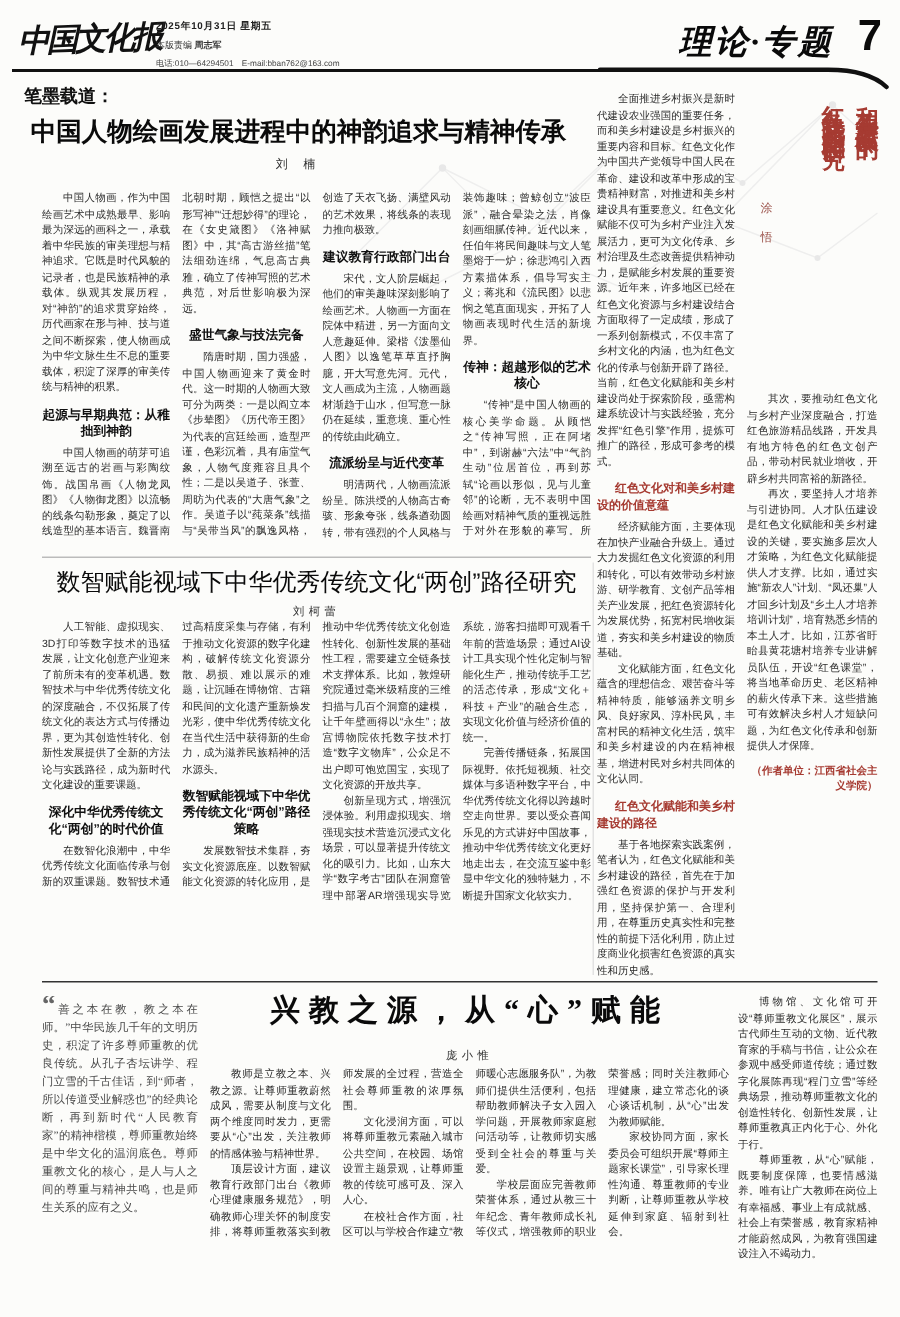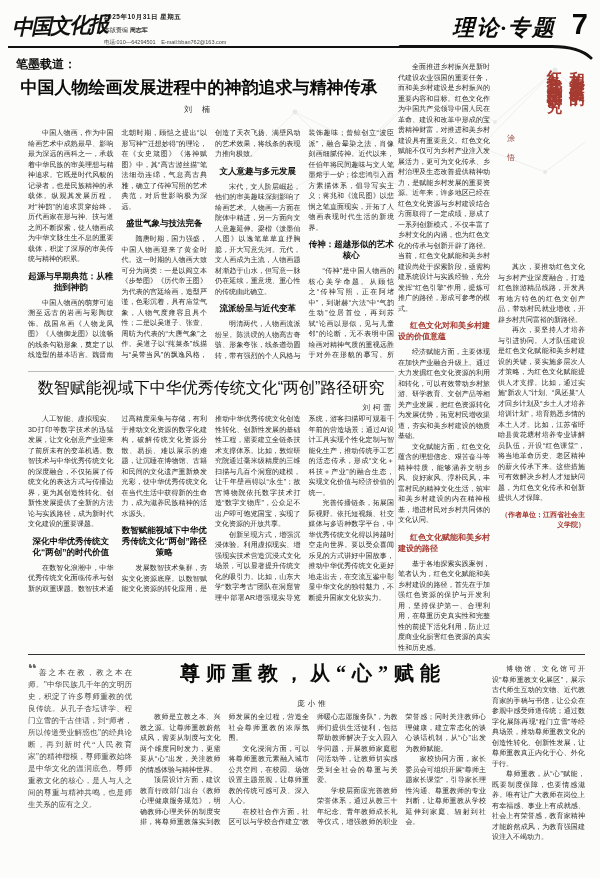--- a/index.html
+++ b/index.html
@@ -52,21 +52,21 @@
   .v-title .vl{margin-left:7px;}
   .v-byline{position:absolute;right:70px;top:72px;writing-mode:vertical-rl;text-orientation:upright;
     font-size:8px;letter-spacing:5px;color:#9a5048;z-index:3;}
   
   .rule-mid-top{position:absolute;left:28px;top:371px;width:366px;height:0;border-top:1px solid #bbb;}
   .rule-vert{position:absolute;left:395px;top:375px;width:0;height:275px;border-left:1px solid #e2e2e2;}
   .rule-bottom{position:absolute;left:28px;top:654px;width:557px;height:0;border-top:1.2px solid #333;}
   
   .art2-head{position:absolute;left:28px;top:378px;width:366px;z-index:2;}
   .art2-title{font-weight:normal;font-size:16px;color:#0a0a0a;text-align:center;white-space:nowrap;}
-  .art2-byline{font-size:7.5px;color:#333;text-align:right;letter-spacing:3px;margin-top:4px;}
+  .art2-byline{font-size:7.5px;color:#333;text-align:center;letter-spacing:3px;margin-top:4px;}
   .art2-body{position:absolute;left:28px;top:414px;width:366px;height:234px;column-count:4;}
   
   .quote-box{position:absolute;left:28px;top:664px;width:104px;height:202px;overflow:hidden;
     font-family:"Liberation Serif",serif;font-size:7.6px;line-height:12px;color:#4a4a4a;
     text-align:justify;}
   .quote-mark{font-size:18px;font-weight:bold;color:#666;line-height:10px;font-family:"Liberation Serif",serif;}
   .art3-head{position:absolute;left:140px;top:660px;width:346px;z-index:2;}
   .art3-title{font-family:"Liberation Serif",serif;font-weight:bold;font-size:20px;color:#0a0a0a;
     text-align:center;letter-spacing:6px;white-space:nowrap;}
   .art3-byline{font-size:7.5px;color:#333;text-align:center;letter-spacing:3px;margin-top:12px;}
@@ -117,21 +117,21 @@
     <div class="kicker">笔墨载道：</div>
     <div class="art1-title">中国人物绘画发展进程中的神韵追求与精神传承</div>
     <div class="byline">刘 楠</div>
   </div>
   <div class="art1-body flow">
       <p class="para">中国人物画，作为中国绘画艺术中成熟最早、影响最为深远的画科之一，承载着中华民族的审美理想与精神追求。它既是时代风貌的记录者，也是民族精神的承载体。纵观其发展历程，对“神韵”的追求贯穿始终，历代画家在形与神、技与道之间不断探索，使人物画成为中华文脉生生不息的重要载体，积淀了深厚的审美传统与精神的积累。</p>
       <div class="sub">起源与早期典范：从稚拙到神韵</div>
       <p class="para">中国人物画的萌芽可追溯至远古的岩画与彩陶纹饰。战国帛画《人物龙凤图》《人物御龙图》以流畅的线条勾勒形象，奠定了以线造型的基本语言。魏晋南北朝时期，顾恺之提出“以形写神”“迁想妙得”的理论，在《女史箴图》《洛神赋图》中，其“高古游丝描”笔法细劲连绵，气息高古典雅，确立了传神写照的艺术典范，对后世影响极为深远。</p>
       <div class="sub">盛世气象与技法完备</div>
       <p class="para">隋唐时期，国力强盛，中国人物画迎来了黄金时代。这一时期的人物画大致可分为两类：一是以阎立本《步辇图》《历代帝王图》为代表的宫廷绘画，造型严谨，色彩沉着，具有庙堂气象，人物气度雍容且具个性；二是以吴道子、张萱、周昉为代表的“大唐气象”之作。吴道子以“莼菜条”线描与“吴带当风”的飘逸风格，创造了天衣飞扬、满壁风动的艺术效果，将线条的表现力推向极致。</p>
-      <div class="sub">文人意趣与多元发展</div>
+      <div class="sub">建议教育行政部门出台</div>
       <p class="para">宋代，文人阶层崛起，他们的审美趣味深刻影响了绘画艺术。人物画一方面在院体中精进，另一方面向文人意趣延伸。梁楷《泼墨仙人图》以逸笔草草直抒胸臆，开大写意先河。元代，文人画成为主流，人物画题材渐趋于山水，但写意一脉仍在延续，重意境、重心性的传统由此确立。</p>
       <div class="sub">流派纷呈与近代变革</div>
       <p class="para">明清两代，人物画流派纷呈。陈洪绶的人物高古奇骇、形象夸张，线条遒劲圆转，带有强烈的个人风格与装饰趣味；曾鲸创立“波臣派”，融合晕染之法，肖像刻画细腻传神。近代以来，任伯年将民间趣味与文人笔墨熔于一炉；徐悲鸿引入西方素描体系，倡导写实主义；蒋兆和《流民图》以悲悯之笔直面现实，开拓了人物画表现时代生活的新境界。</p>
       <div class="sub">传神：超越形似的艺术核心</div>
       <p class="para">“传神”是中国人物画的核心美学命题。从顾恺之“传神写照，正在阿堵中”，到谢赫“六法”中“气韵生动”位居首位，再到苏轼“论画以形似，见与儿童邻”的论断，无不表明中国绘画对精神气质的重视远胜于对外在形貌的摹写。所以，这不仅是技艺，更是画家心性修养的体现。当代人物画在继承传统的基础上兼收并蓄，神韵追求与精神传承依然是其不变的内核。</p>
     </div>
 
   <div class="red-art">
     <div class="v-title">
       <div class="vl">和美乡村建设中的</div>
@@ -169,21 +169,21 @@
       <p class="para">发展数智技术集群，夯实文化资源底座。以数智赋能文化资源的转化应用，是推动中华优秀传统文化创造性转化、创新性发展的基础性工程，需要建立全链条技术支撑体系。比如，敦煌研究院通过毫米级精度的三维扫描与几百个洞窟的建模，让千年壁画得以“永生”；故宫博物院依托数字技术打造“数字文物库”，公众足不出户即可饱览国宝，实现了文化资源的开放共享。</p>
       <p class="para">创新呈现方式，增强沉浸体验。利用虚拟现实、增强现实技术营造沉浸式文化场景，可以显著提升传统文化的吸引力。比如，山东大学“数字考古”团队在洞窟管理中部署AR增强现实导览系统，游客扫描即可观看千年前的营造场景；通过AI设计工具实现个性化定制与智能化生产，推动传统手工艺的活态传承，形成“文化＋科技＋产业”的融合生态，实现文化价值与经济价值的统一。</p>
       <p class="para">完善传播链条，拓展国际视野。依托短视频、社交媒体与多语种数字平台，中华优秀传统文化得以跨越时空走向世界。要以受众喜闻乐见的方式讲好中国故事，推动中华优秀传统文化更好地走出去，在交流互鉴中彰显中华文化的独特魅力，不断提升国家文化软实力。</p>
     </div>
 
   <div class="quote-box">
     <span class="quote-mark">“</span><span>善之本在教，教之本在师。”中华民族几千年的文明历史，积淀了许多尊师重教的优良传统。从孔子杏坛讲学、程门立雪的千古佳话，到“师者，所以传道受业解惑也”的经典论断，再到新时代“人民教育家”的精神楷模，尊师重教始终是中华文化的温润底色。尊师重教文化的核心，是人与人之间的尊重与精神共鸣，也是师生关系的应有之义。</span>
   </div>
 
   <div class="art3-head">
-    <div class="art3-title">尊师重教，从“心”赋能</div>
+    <div class="art3-title">兴教之源，从“心”赋能</div>
     <div class="art3-byline">庞小惟</div>
   </div>
   <div class="art3-body flow">
       <p class="para">教师是立教之本、兴教之源。让尊师重教蔚然成风，需要从制度与文化两个维度同时发力，更需要从“心”出发，关注教师的情感体验与精神世界。</p>
       <p class="para">顶层设计方面，建议教育行政部门出台《教师心理健康服务规范》，明确教师心理关怀的制度安排，将尊师重教落实到教师发展的全过程，营造全社会尊师重教的浓厚氛围。</p>
       <p class="para">文化浸润方面，可以将尊师重教元素融入城市公共空间，在校园、场馆设置主题景观，让尊师重教的传统可感可及、深入人心。</p>
       <p class="para">在校社合作方面，社区可以与学校合作建立“教师暖心志愿服务队”，为教师们提供生活便利，包括帮助教师解决子女入园入学问题，开展教师家庭慰问活动等，让教师切实感受到全社会的尊重与关爱。</p>
       <p class="para">学校层面应完善教师荣誉体系，通过从教三十年纪念、青年教师成长礼等仪式，增强教师的职业荣誉感；同时关注教师心理健康，建立常态化的谈心谈话机制，从“心”出发为教师赋能。</p>
       <p class="para">家校协同方面，家长委员会可组织开展“尊师主题家长课堂”，引导家长理性沟通、尊重教师的专业判断，让尊师重教从学校延伸到家庭、辐射到社会。</p>
     </div>

